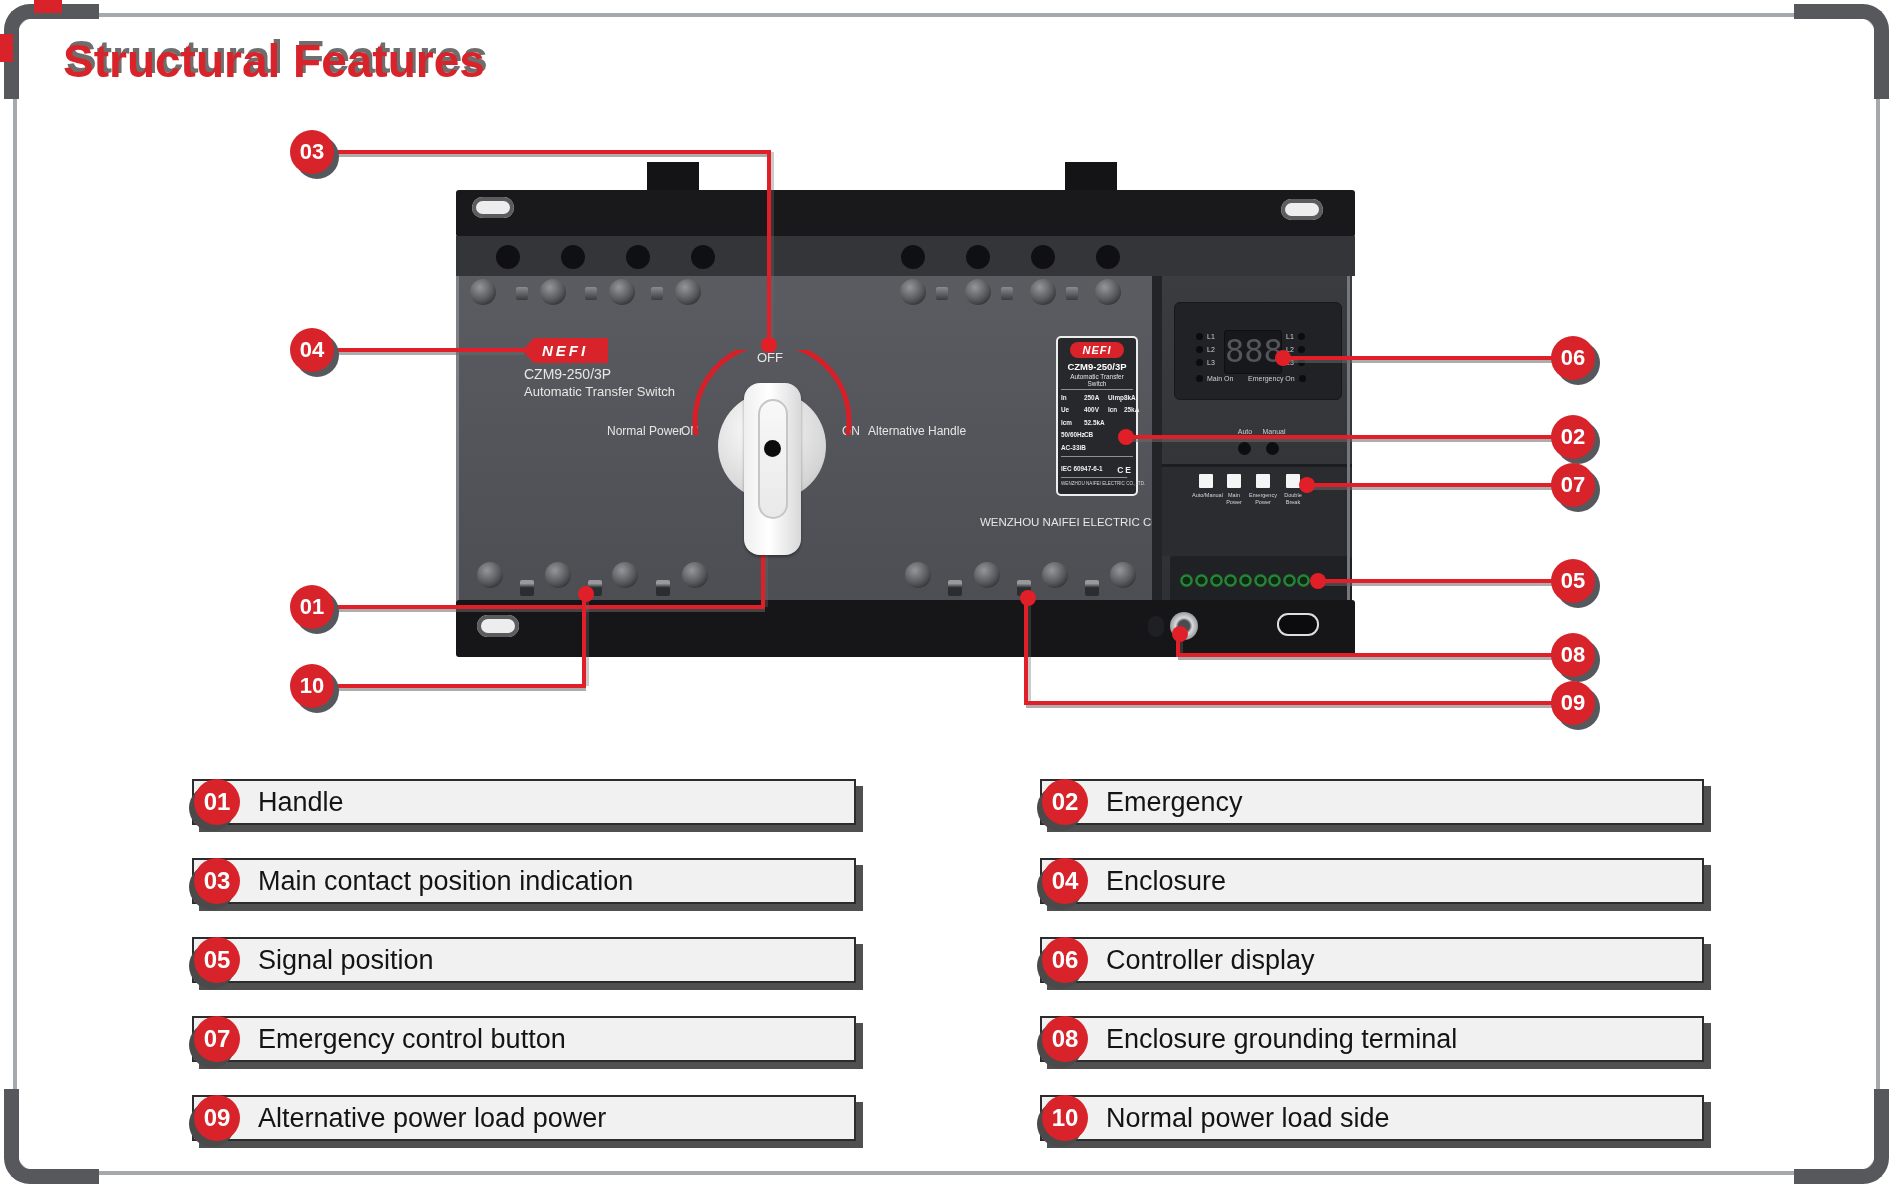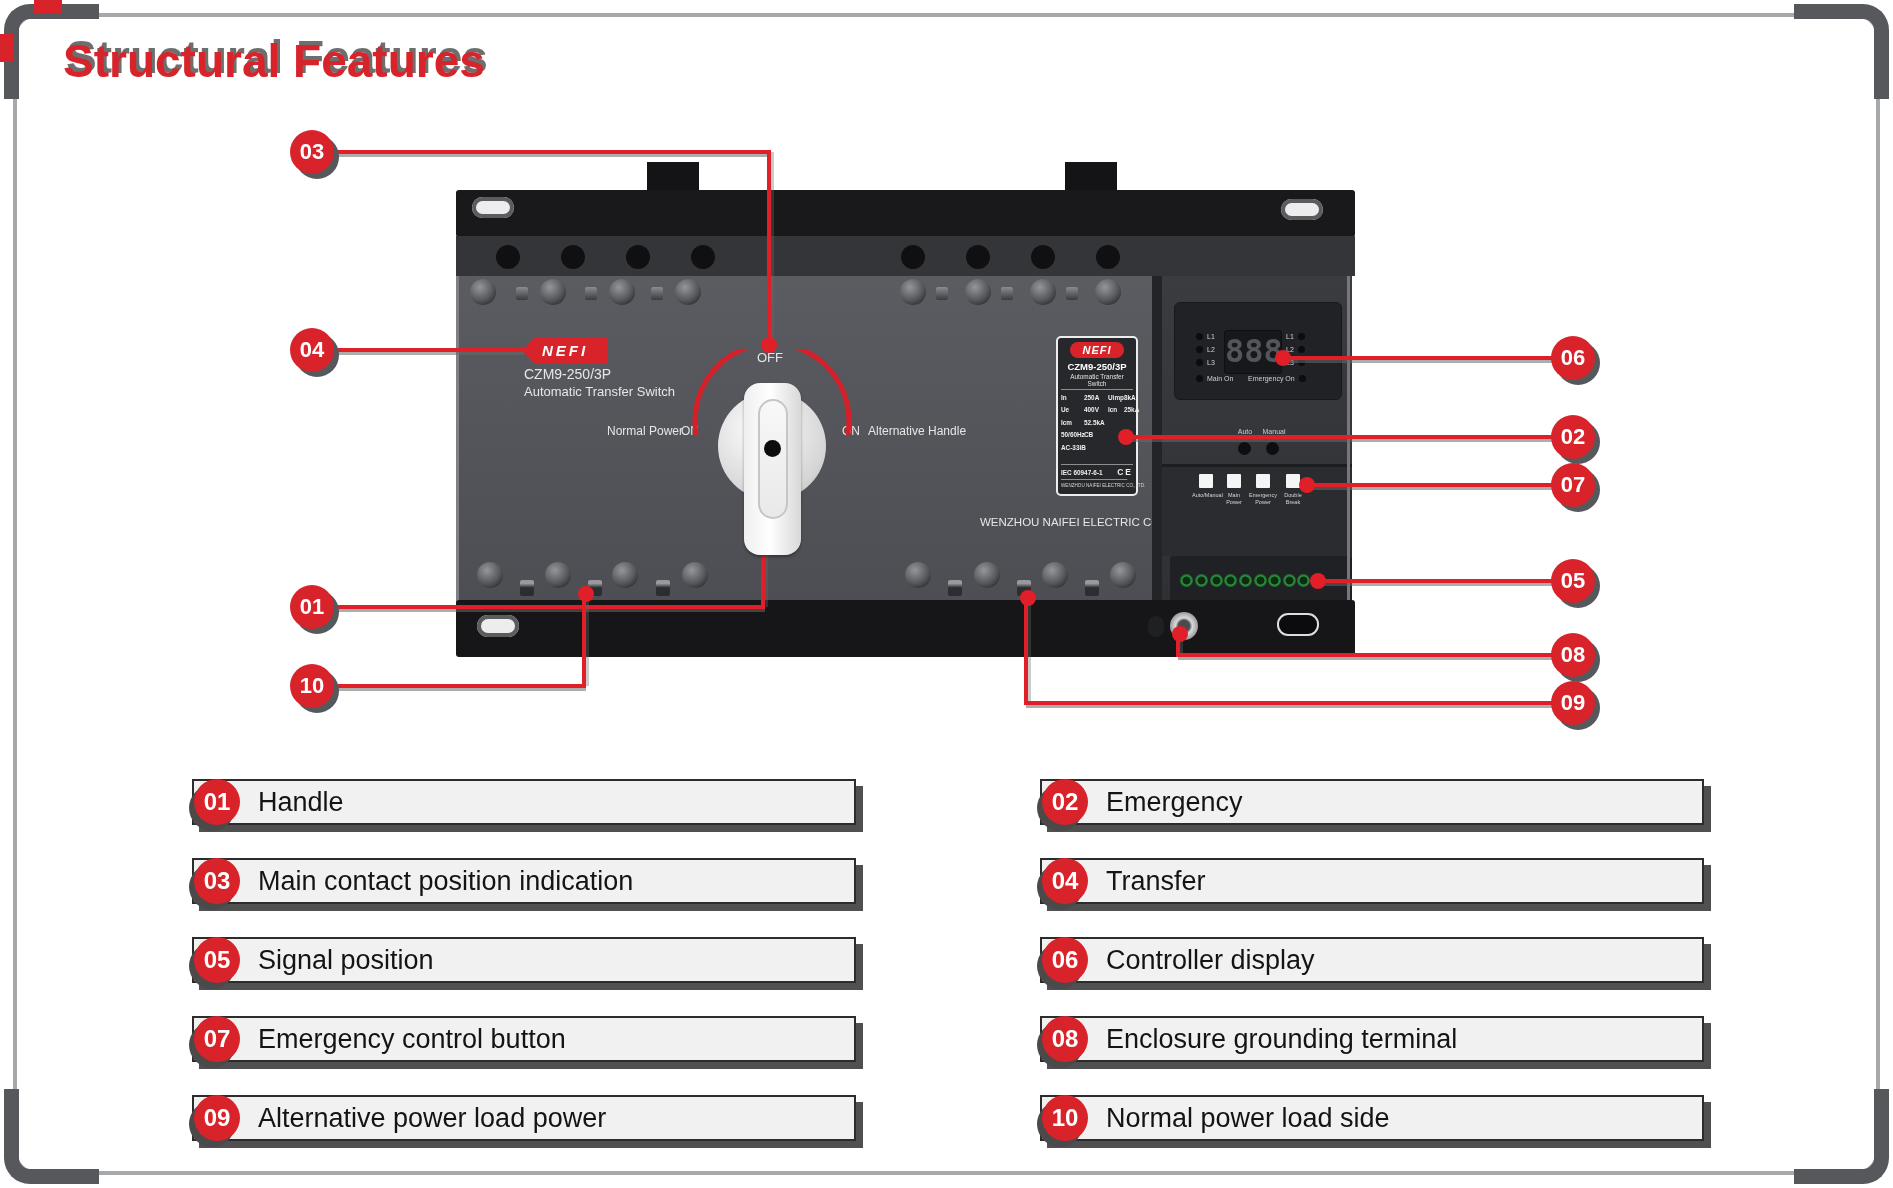--- a/index.html
+++ b/index.html
@@ -33,21 +33,21 @@
   .nameplate{position:absolute;left:1056px;top:336px;width:82px;height:160px;box-sizing:border-box;background:#27282b;border:2px solid #ededed;border-radius:5px;padding:2px 3px;display:flex;flex-direction:column;align-items:center;color:#eee;}
   .np-pill{margin-top:2px;width:54px;height:16px;border-radius:8px;background:#d8232a;color:#fff;font-weight:800;font-style:italic;font-size:11px;letter-spacing:1px;display:flex;align-items:center;justify-content:center;}
   .np-model{margin-top:3px;font-size:9.5px;font-weight:bold;color:#fff;}
   .np-sub{margin-top:1px;font-size:6.4px;color:#e0e0e0;padding-bottom:2px;border-bottom:1px solid #8f8f92;width:100%;text-align:center;}
   .np-specs{width:100%;margin-top:2px;}
   .np-row{display:flex;font-size:6.4px;font-weight:bold;line-height:1.95;color:#eee;}
   .np-row .c1{width:23px;flex:none;white-space:nowrap;}
   .np-row .c2{width:24px;flex:none;white-space:nowrap;}
   .np-row .c3{width:16px;flex:none;white-space:nowrap;}
   .np-row .c4{flex:none;white-space:nowrap;}
-  .np-std{width:100%;border-top:1px solid #8f8f92;margin-top:10px;padding-top:2px;display:flex;justify-content:space-between;align-items:center;font-size:6.4px;font-weight:bold;}
+  .np-std{width:100%;border-top:1px solid #8f8f92;margin-top:2px;padding-top:8px;display:flex;justify-content:space-between;font-size:6.4px;font-weight:bold;}
   .np-ce{font-size:8.5px;font-weight:600;letter-spacing:2px;}
   .np-co{width:100%;border-top:1px solid #8f8f92;margin-top:2px;padding-top:2px;font-size:5px;white-space:nowrap;transform:scaleX(.92);transform-origin:left;color:#d6d6d8;}
   
   .hl{position:absolute;height:4px;background:#e01f28;box-shadow:0 3px 0 rgba(105,105,105,.55);z-index:3;}
   .vl{position:absolute;width:4px;background:#e01f28;box-shadow:3px 0 0 rgba(105,105,105,.35);z-index:3;}
   .dot{position:absolute;width:16px;height:16px;border-radius:50%;background:#e01f28;z-index:3;}
   .badge{position:absolute;width:44px;height:44px;border-radius:50%;background:#d8232a;color:#fff;font-size:22px;font-weight:bold;display:flex;align-items:center;justify-content:center;box-shadow:5px 5px 0 #55585c;z-index:5;}
   
   .lrow{position:absolute;width:664px;height:46px;z-index:2;}
   .lbar{position:absolute;inset:0;background:#f1f1f1;border:2px solid #2c2c2c;box-shadow:7px 7px 0 #505050;display:flex;align-items:center;padding-left:64px;box-sizing:border-box;font-size:27px;color:#141414;}
@@ -185,21 +185,21 @@
         <span class="ctext">L2</span>
       </div>
     <div class="ledrow" style="left:1196px;top:359px;">
         <span class="led"></span>
         <span class="ctext">L3</span>
       </div>
     <div class="ledrow" style="left:1196px;top:375px;">
         <span class="led"></span>
         <span class="ctext">Main On</span>
       </div>
-    <div class="abs" style="left:1224px;top:330px;width:56px;height:42px;background:#17181b;border-radius:3px;border:1px solid #0f0f11;text-align:right;line-height:40px;font-family:'DejaVu Sans Mono',monospace;font-weight:bold;font-size:32px;color:#53555b;">888</div>
+    <div class="abs" style="left:1224px;top:330px;width:56px;height:42px;background:#17181b;border-radius:3px;border:1px solid #0f0f11;text-align:right;line-height:40px;font-family:'DejaVu Sans Mono',monospace;font-weight:normal;font-size:32px;color:#53555b;">888</div>
     <div class="ledrow" style="left:1286px;top:333px;">
         <span class="ctext">L1</span>
         <span class="led"></span>
       </div>
     <div class="ledrow" style="left:1286px;top:346px;">
         <span class="ctext">L2</span>
         <span class="led"></span>
       </div>
     <div class="ledrow" style="left:1286px;top:359px;">
         <span class="ctext">L3</span>
@@ -338,21 +338,21 @@
   </div>
 
   <div class="lrow" style="left:1040px;top:779px;">
     <div class="lbar">
         <span>Emergency</span>
       </div>
     <div class="lbadge">02</div>
   </div>
   <div class="lrow" style="left:1040px;top:858px;">
     <div class="lbar">
-        <span>Transfer</span>
+        <span>Enclosure</span>
       </div>
     <div class="lbadge">04</div>
   </div>
   <div class="lrow" style="left:1040px;top:937px;">
     <div class="lbar">
         <span>Controller display</span>
       </div>
     <div class="lbadge">06</div>
   </div>
   <div class="lrow" style="left:1040px;top:1016px;">

